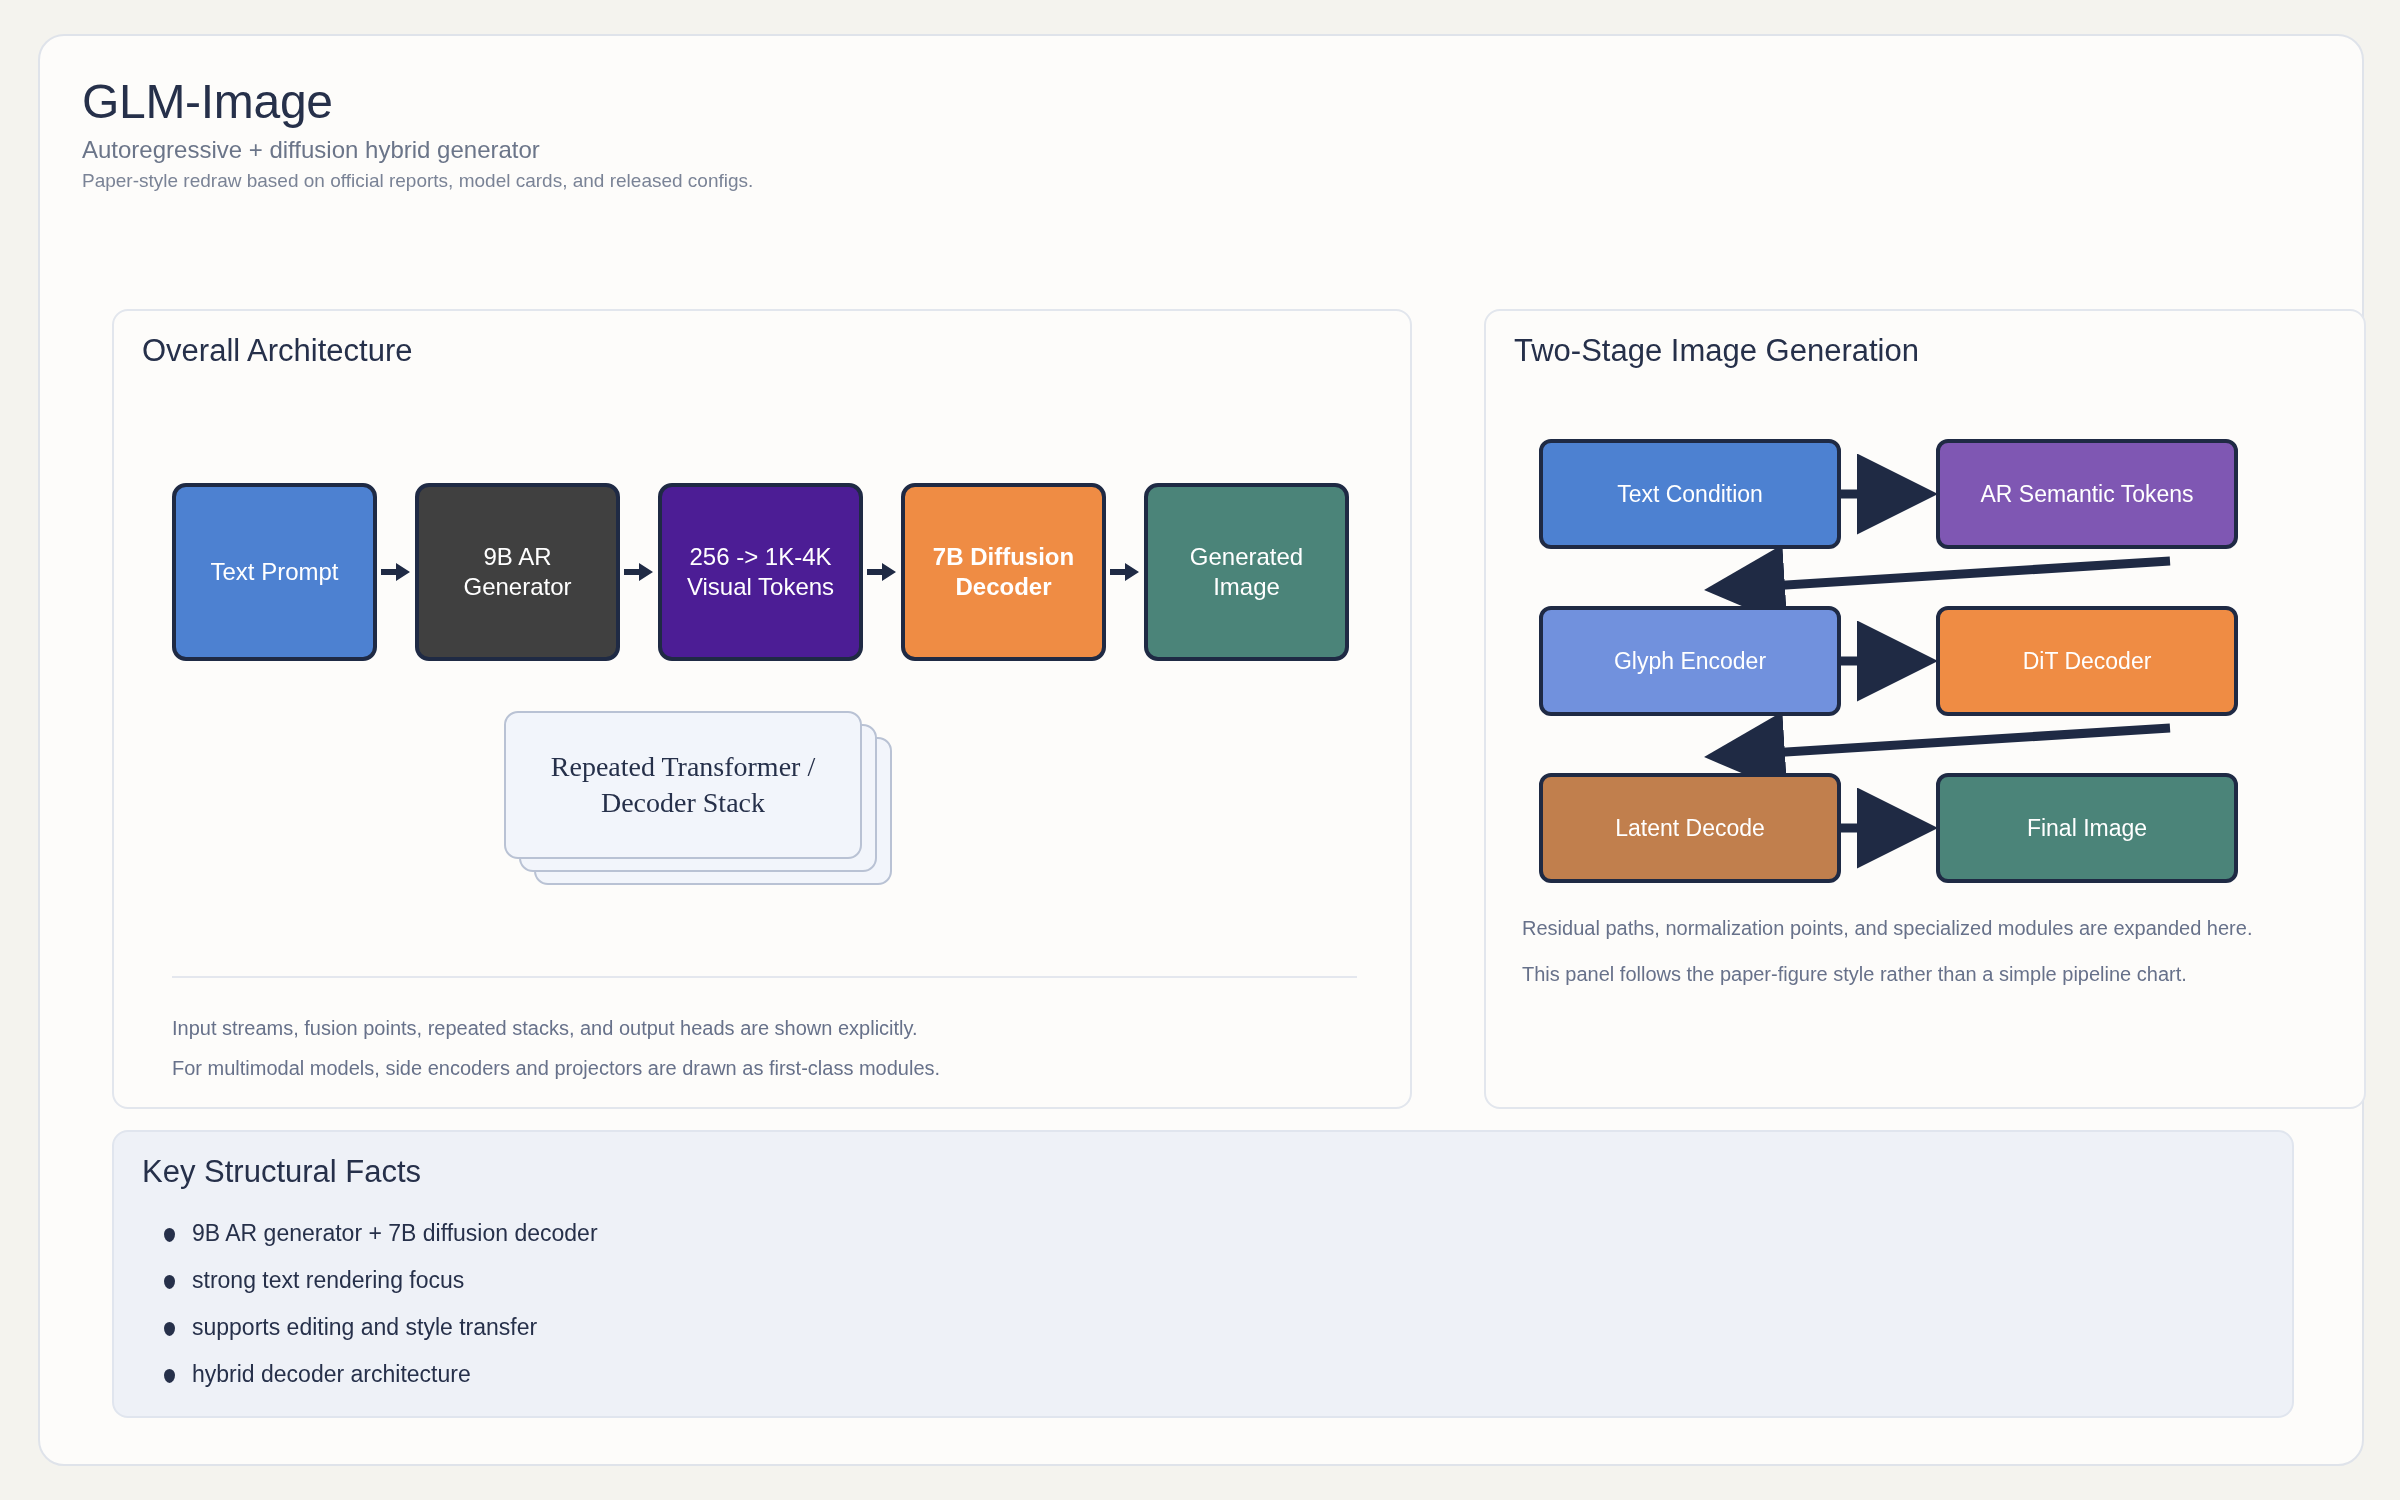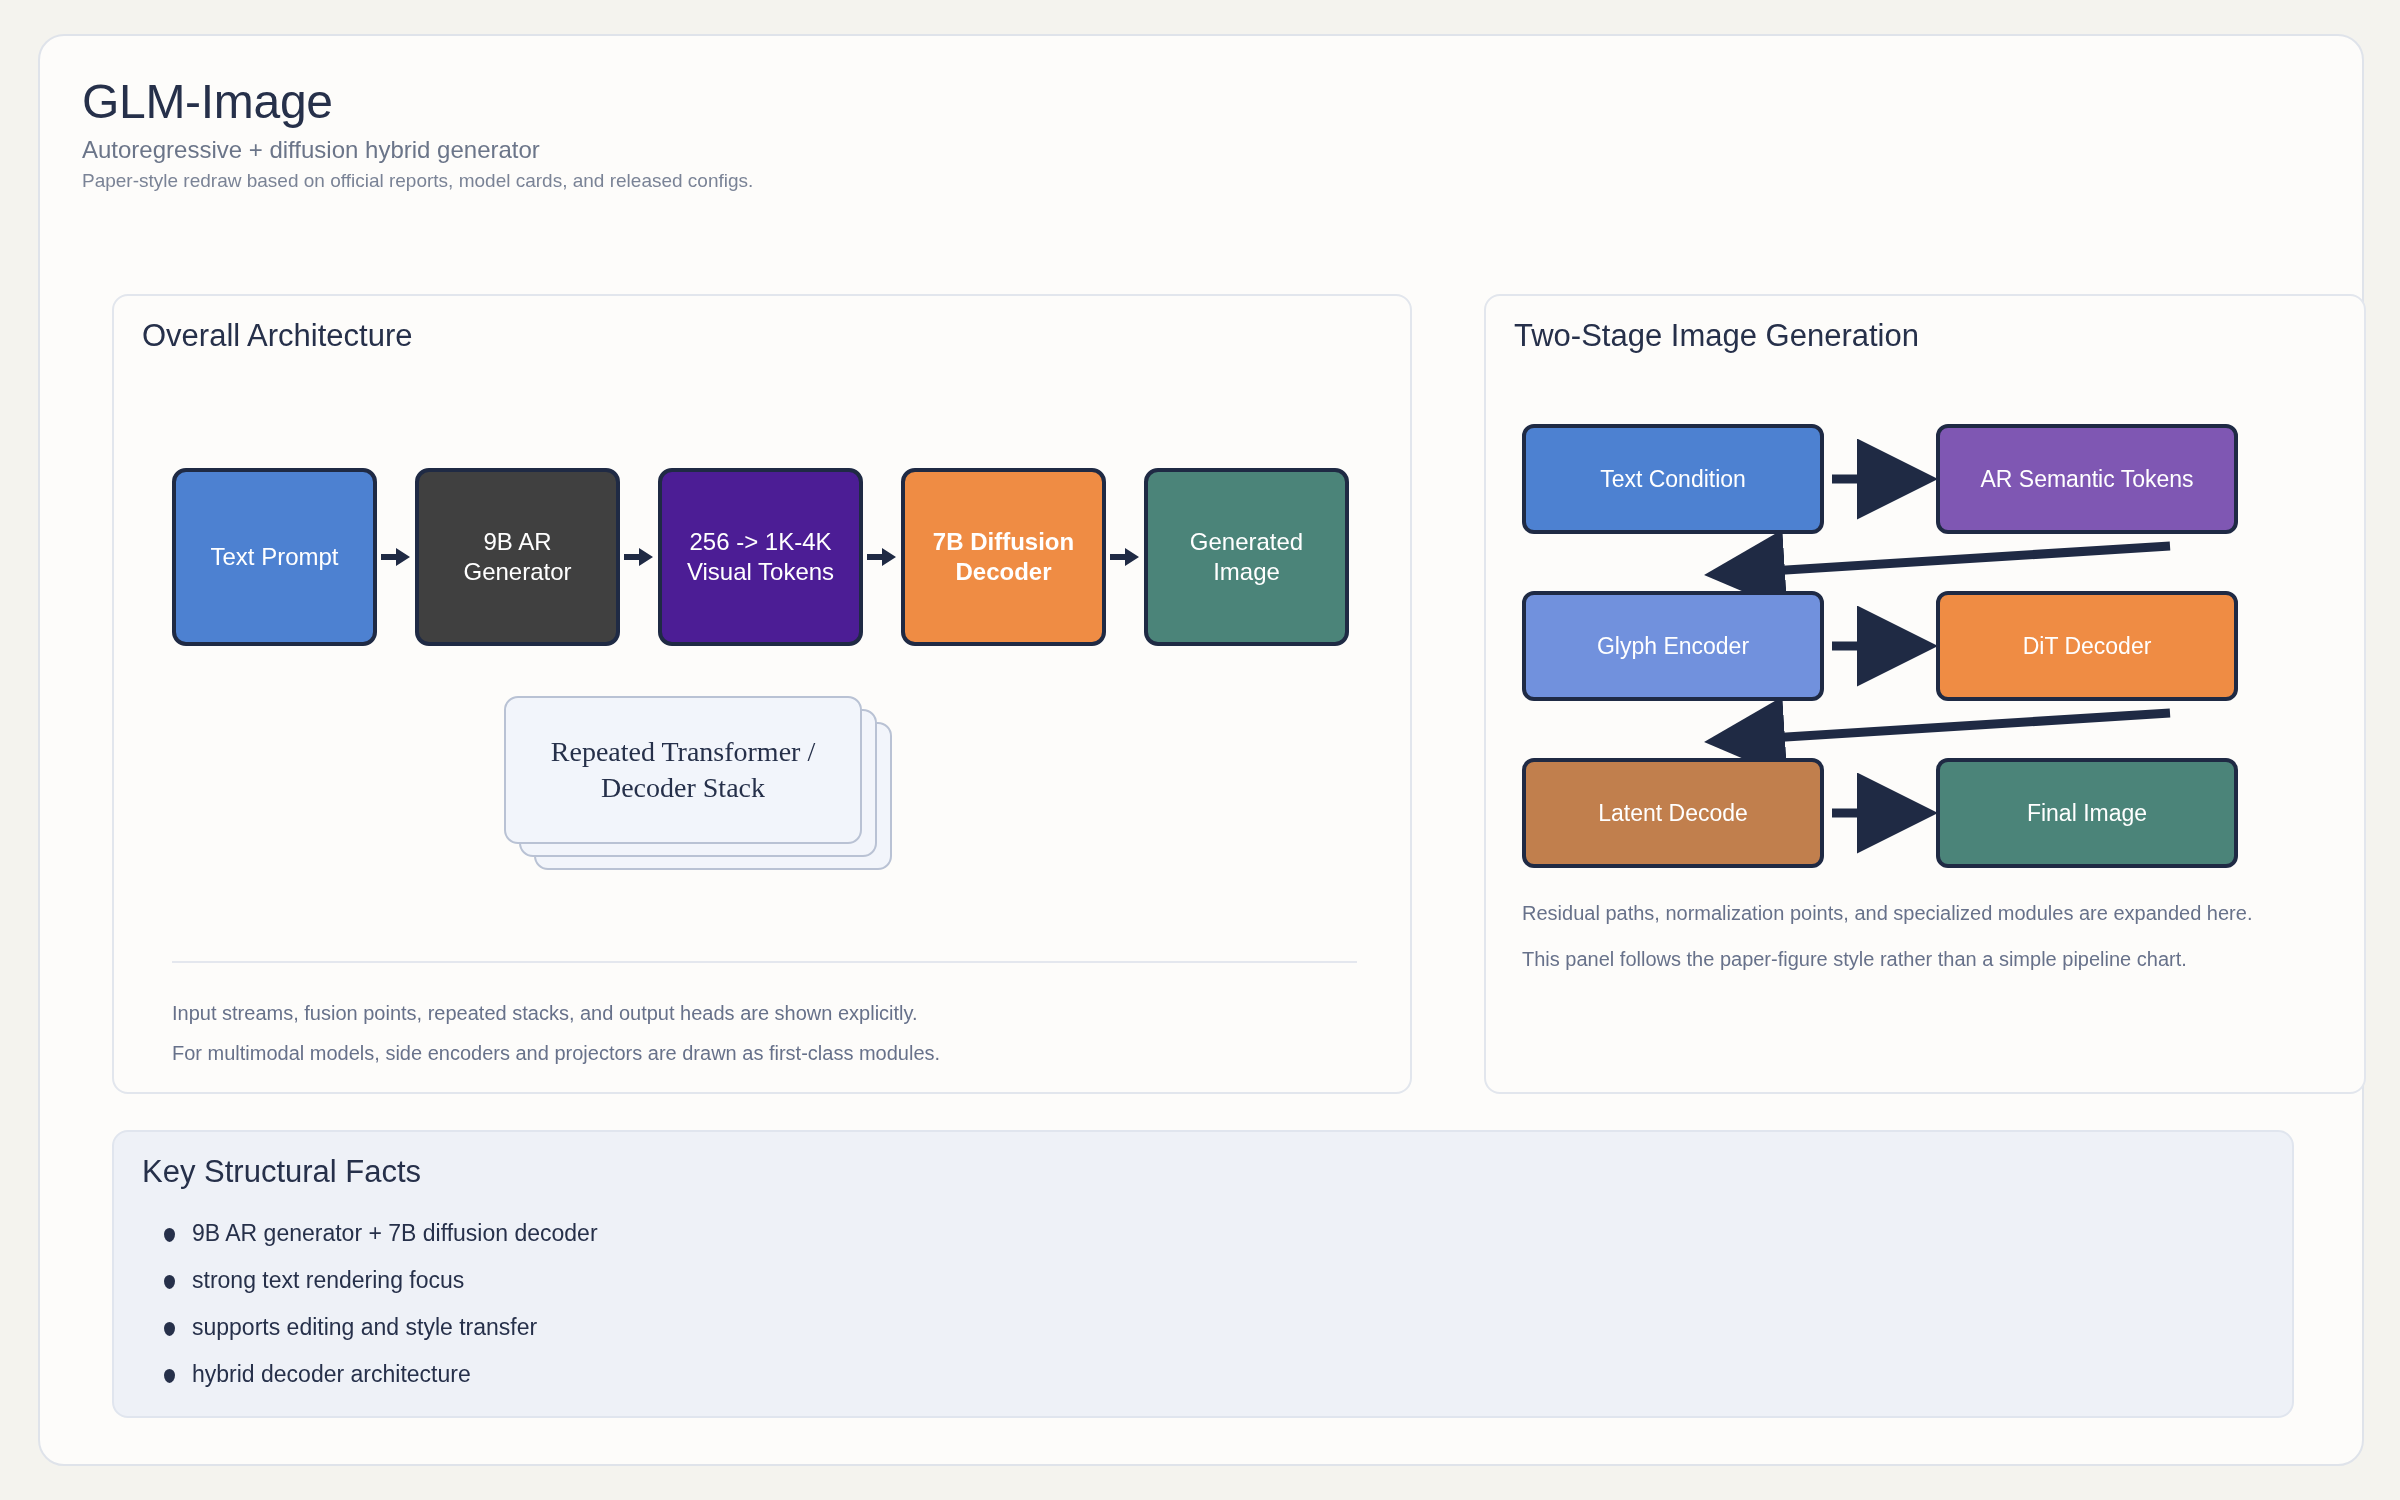--- a/index.html
+++ b/index.html
@@ -44,20 +44,21 @@
     margin-top: 7px;
     line-height: 1.15;
   }
 
   
   .panel {
     position: absolute;
     background: #fdfcfa;
     border: 2px solid #e2e6ed;
     border-radius: 16px;
+    margin-top: 15px;
   }
   .panel-left  { left: 72px;  top: 258px; width: 1300px; height: 800px; }
   .panel-right { left: 1444px; top: 258px; width: 882px;  height: 800px; }
 
   .panel-title {
     position: absolute;
     left: 28px;
     top: 22px;
     font-size: 31px;
     font-weight: 400;
@@ -159,21 +160,21 @@
     border: 4px solid #1f2a44;
     border-radius: 12px;
     display: flex;
     align-items: center;
     justify-content: center;
     text-align: center;
     color: #ffffff;
     font-size: 23px;
     padding: 0 8px;
   }
-  .col-a { left: 0px; }
+  .col-a { left: 17px; }
   .col-b { left: 414px; }
   .row-1 { top: 0px; }
   .row-2 { top: 167px; }
   .row-3 { top: 334px; }
 
   .grid svg.conn {
     position: absolute;
     left: 0;
     top: 0;
     width: 810px;

